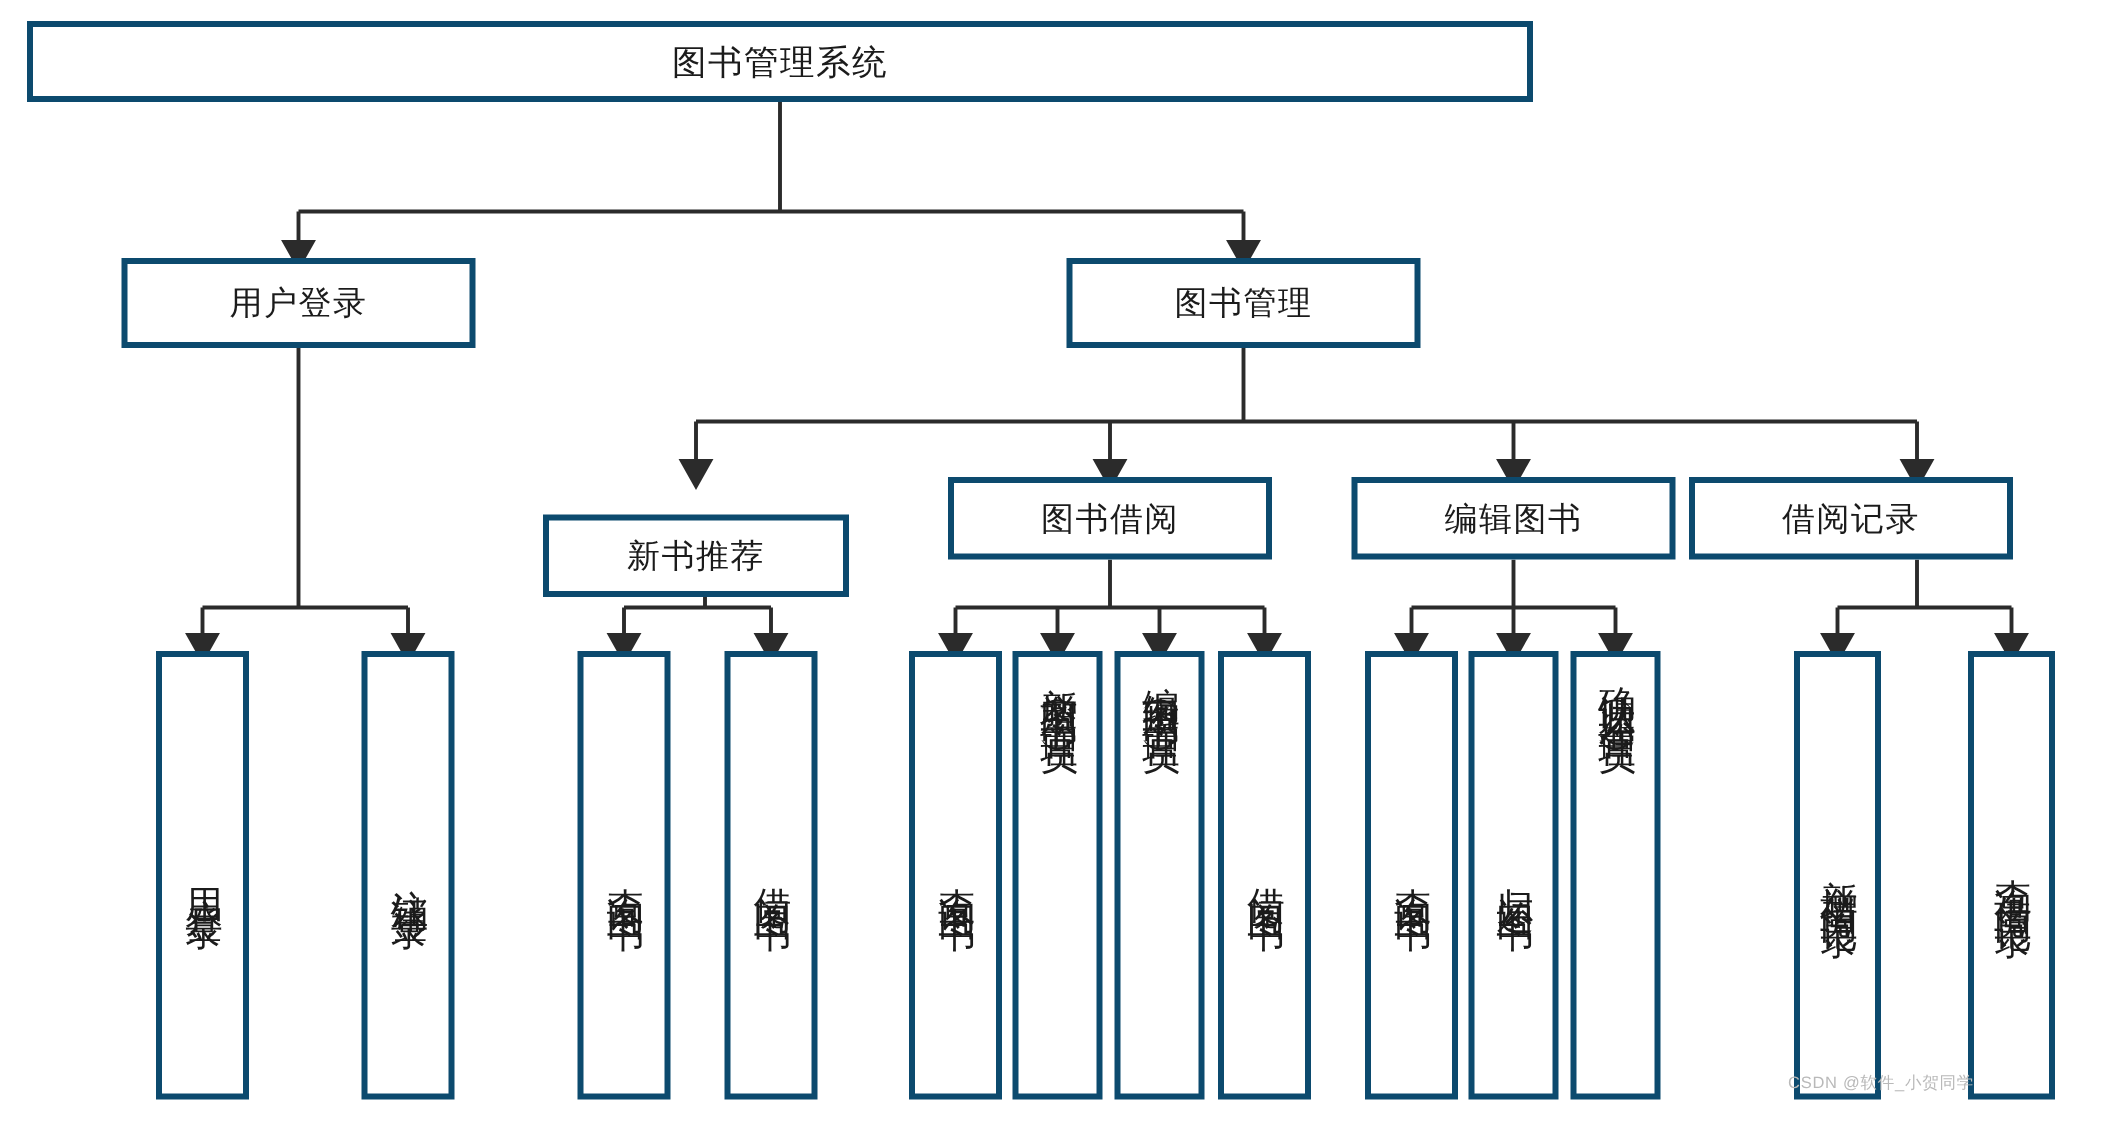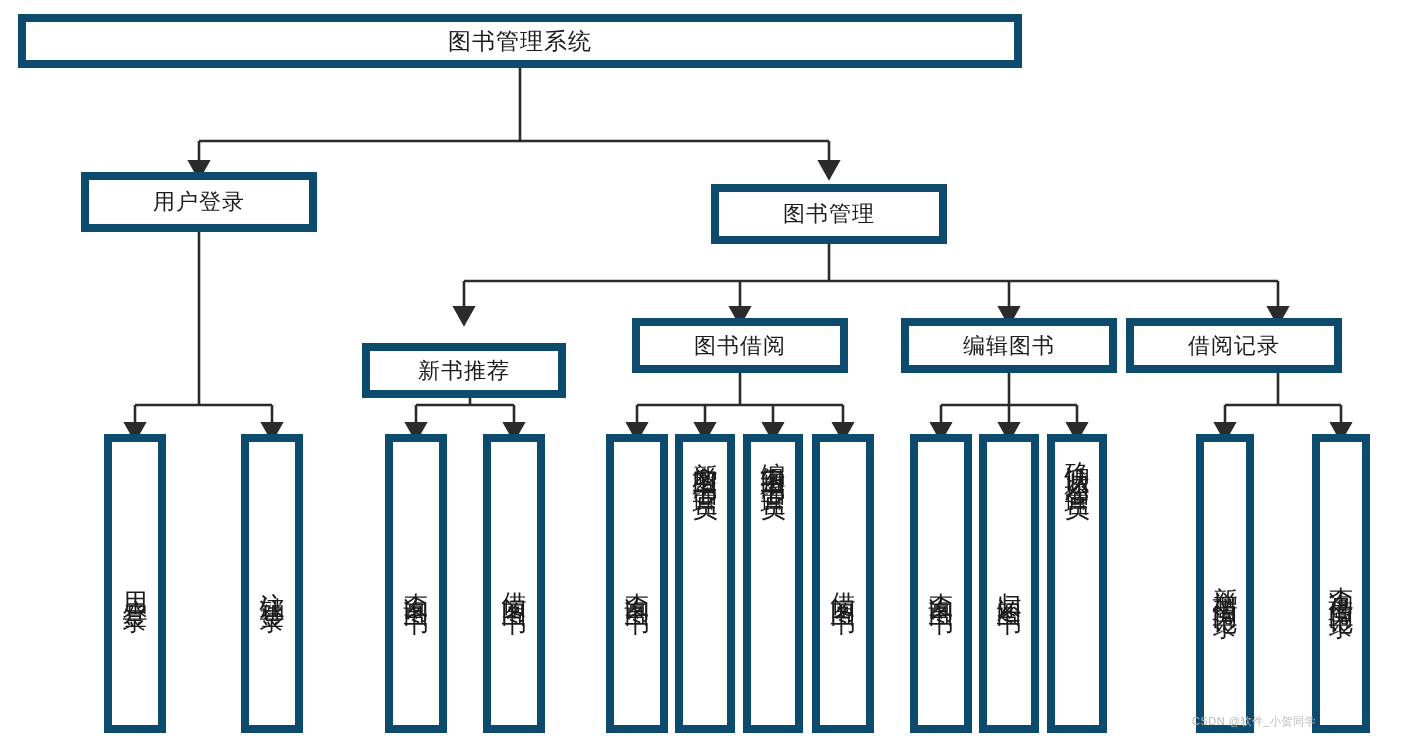--- a/index.html
+++ b/index.html
@@ -7,21 +7,21 @@
     width: 1405px; height: 747px;
     background: #ffffff;
     font-family: "Liberation Sans", "DejaVu Sans", sans-serif;
     overflow: hidden;
   }
   #canvas { position: relative; width: 1405px; height: 747px; }
   svg#wires { position: absolute; left: 0; top: 0; width: 1405px; height: 747px; }
 
   .node {
     position: absolute;
-    border: 8px solid #0c4a6e;
+    border: 4px solid #0c4a6e;
     background: #ffffff;
     color: #1b1b1b;
     display: flex;
     align-items: center;
     justify-content: center;
     text-align: center;
   }
   .node .lbl { display: block; line-height: 1.0; }
 
   
@@ -114,21 +114,21 @@
     </g>
   </svg>
 
   <div class="node h-node" id="node-root" style="left:18px; top:14px; width:1004px; height:54px;">
     <span class="lbl">图书管理系统</span>
   </div>
 
   <div class="node h-node" style="left:81px; top:172px; width:236px; height:60px;">
     <span class="lbl">用户登录</span>
   </div>
-  <div class="node h-node" style="left:711px; top:172px; width:236px; height:60px;margin-top:12px;">
+  <div class="node h-node" style="left:711px; top:172px; width:236px; height:60px;">
     <span class="lbl">图书管理</span>
   </div>
 
   <div class="node h-node" style="left:362px; top:312px; width:204px; height:55px;margin-top:31px;">
     <span class="lbl">新书推荐</span>
   </div>
   <div class="node h-node" style="left:632px; top:318px; width:216px; height:55px;">
     <span class="lbl">图书借阅</span>
   </div>
   <div class="node h-node" style="left:901px; top:318px; width:216px; height:55px;">

